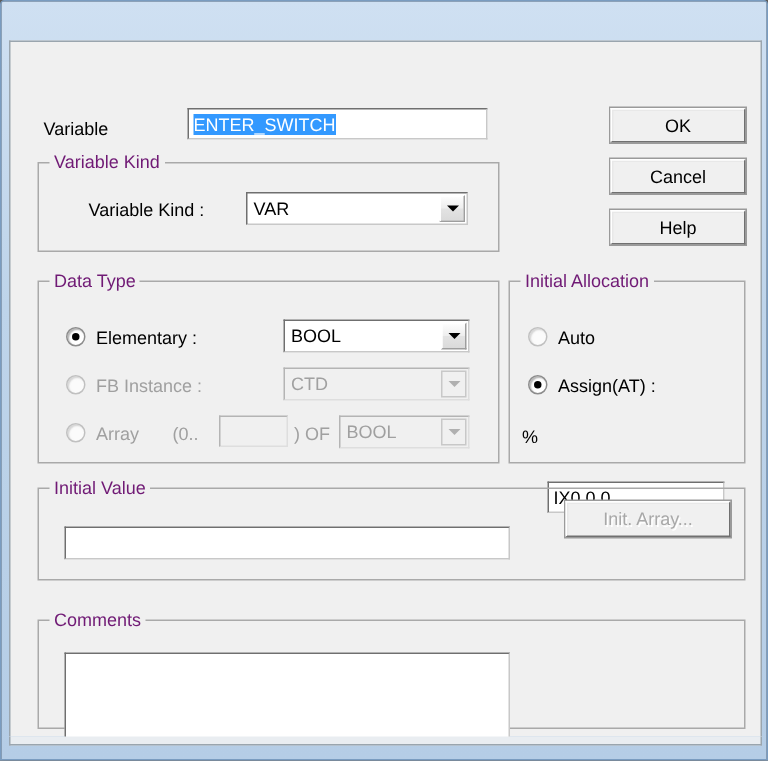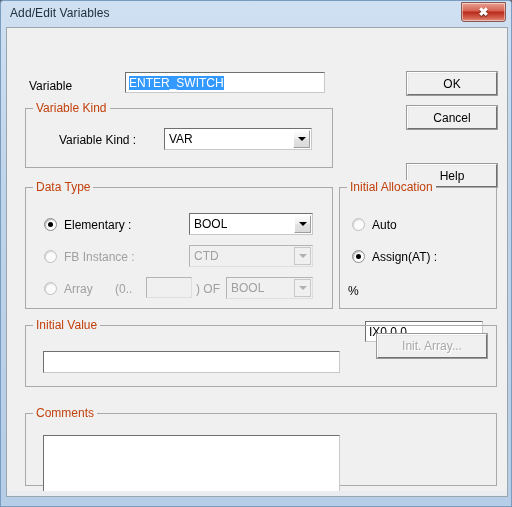--- a/index.html
+++ b/index.html
@@ -95,21 +95,21 @@
     box-sizing: border-box;
     border: 1px solid #a9a9a9;
   }
   .group-title {
     position: absolute;
     top: -8px;
     left: 7px;
     padding: 0 3px;
     background: #f0f0f0;
     font-size: 12px;
-    color: #c2410c;
+    color: #701a75;
     white-space: nowrap;
   }
 
   .textbox {
     position: absolute;
     box-sizing: border-box;
     background: #ffffff;
     border: 1px solid;
     border-color: #6f6f6f #c8c8c8 #c8c8c8 #6f6f6f;
     font-size: 12px;
@@ -236,41 +236,35 @@
     border: 1px solid #9aa5ae;
     border-top: none;
     box-sizing: border-box;
   }
 </style>
 </head>
 <body>
 
 <div class="window">
 
-  <div class="titlebar">
-    <div class="title-text">Add/Edit Variables</div>
-    <div class="close-btn">
-      <div class="close-glyph">✖</div>
-    </div>
-  </div>
 
   <div class="client">
 
     <div class="lbl" style="left:22px; top:51px;">Variable</div>
     <div class="textbox" style="left:118px; top:44px; width:200px; height:21px;" title="ENTER_SWITCH">
       <span class="sel">ENTER_SWITCH</span>
     </div>
 
     <div class="btn" style="left:400px; top:44px; width:90px; height:23px;">
       <span>OK</span>
     </div>
     <div class="btn" style="left:400px; top:78px; width:90px; height:23px;text-align:center;">
       <span>Cancel</span>
     </div>
-    <div class="btn" style="left:400px; top:112px; width:90px; height:23px;margin-top:24px;">
+    <div class="btn" style="left:400px; top:112px; width:90px; height:23px;">
       <span>Help</span>
     </div>
 
     <div class="groupbox" style="left:18px; top:80px; width:308px; height:60px;">
       <div class="group-title">Variable Kind</div>
       <div class="lbl" style="left:33px; top:24px;">Variable Kind :</div>
       <div class="combo" style="left:138px; top:19px; width:148px; height:22px;">
         <span>VAR</span>
         <span class="arrowbtn"></span>
       </div>

